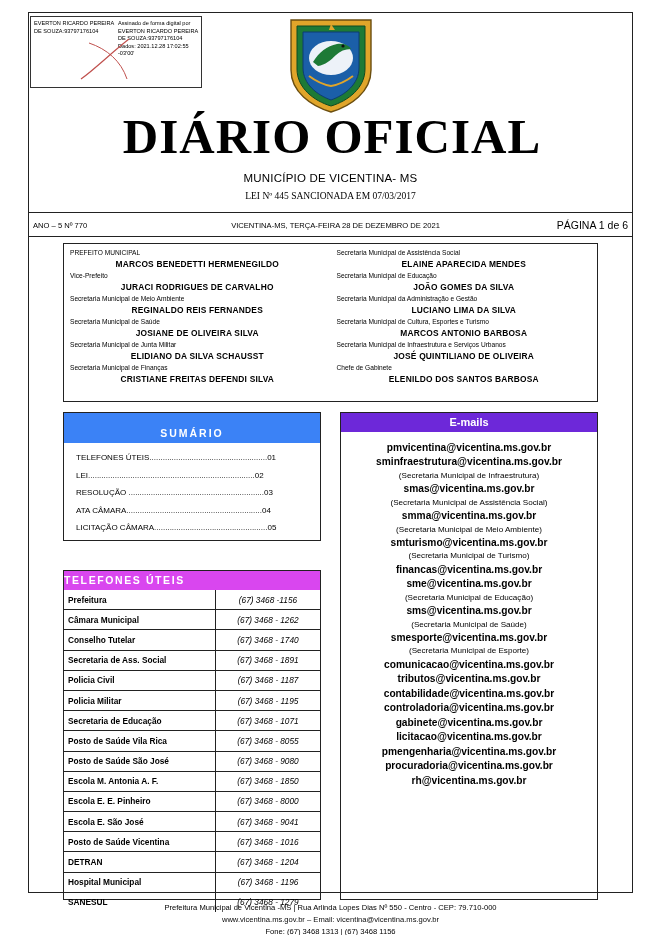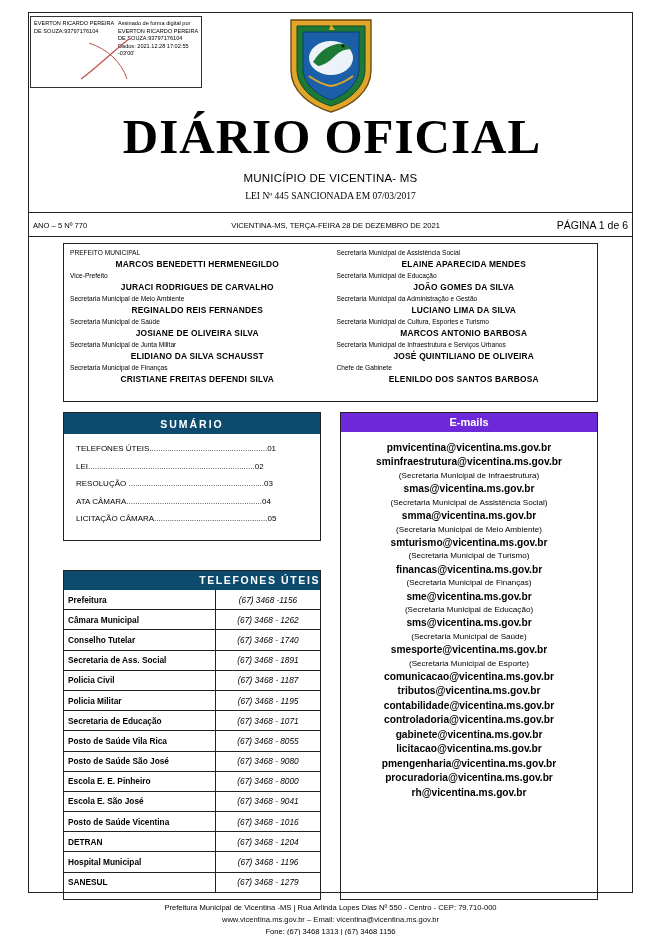--- a/index.html
+++ b/index.html
@@ -30,27 +30,27 @@
   .metarow .pag{width:120px;text-align:right;font-size:10.5px;}
 
   
   .officials{position:absolute;left:63px;right:63px;top:243px;height:159px;border:1px solid #222;display:flex;box-sizing:border-box;}
   .officials .col{width:50%;box-sizing:border-box;padding:4px 6px 0 6px;}
   .officials .role{font-size:6.6px;line-height:1.5;}
   .officials .person{font-size:8.4px;font-weight:bold;text-align:center;line-height:1.45;letter-spacing:.2px;margin-bottom:1px;}
 
   
   .sumbox{position:absolute;left:63px;top:412px;width:258px;height:129px;border:1px solid #222;box-sizing:border-box;}
-  .sumhead{background:#0c4a6e;color:#fff;text-align:center;font-size:10.5px;font-weight:bold;letter-spacing:2px;padding:5px 0 4px;}
+  .sumhead{background:#3b82f6;color:#fff;text-align:center;font-size:10.5px;font-weight:bold;letter-spacing:2px;padding:14px 0 4px;}
   .sumlist{padding:10px 10px 0 12px;font-size:8px;}
   .sumlist div{margin-bottom:8.5px;white-space:nowrap;overflow:hidden;}
 
   
   .phbox{position:absolute;left:63px;top:570px;width:258px;height:330px;border:1px solid #222;box-sizing:border-box;}
-  .phhead{background:#0c4a6e;color:#fff;text-align:right;font-size:10.5px;font-weight:bold;letter-spacing:1.6px;padding:3px 0 4px;}
+  .phhead{background:#d946ef;color:#fff;text-align:left;font-size:10.5px;font-weight:bold;letter-spacing:1.6px;padding:3px 0 4px;}
   table.ph{width:100%;border-collapse:collapse;}
   table.ph td{border-top:1px solid #222;font-size:8.3px;padding:2.6px 4px;height:14px;}
   table.ph tr:first-child td{border-top:none;}
   table.ph td.n{font-weight:bold;}
   table.ph td.v{width:96px;border-left:1px solid #222;font-style:italic;text-align:center;}
 
   
   .emailbox{position:absolute;right:63px;top:412px;width:258px;height:488px;border:1px solid #222;box-sizing:border-box;}
   .emhead{background:#6d28d9;color:#fff;text-align:center;font-size:11px;font-weight:bold;padding:3px 0 4px;}
   .emlist{padding:9px 4px 0;text-align:center;}
@@ -178,20 +178,24 @@
           </tr>
       <tr>
             <td class="n">Posto de Saúde Vila Rica</td>
             <td class="v">(67) 3468 - 8055</td>
           </tr>
       <tr>
             <td class="n">Posto de Saúde São José</td>
             <td class="v">(67) 3468 - 9080</td>
           </tr>
       <tr>
+            <td class="n">Escola M. Antonia A. F.</td>
+            <td class="v">(67) 3468 - 1850</td>
+          </tr>
+      <tr>
             <td class="n">Escola E. E. Pinheiro</td>
             <td class="v">(67) 3468 - 8000</td>
           </tr>
       <tr>
             <td class="n">Escola E. São José</td>
             <td class="v">(67) 3468 - 9041</td>
           </tr>
       <tr>
             <td class="n">Posto de Saúde Vicentina</td>
             <td class="v">(67) 3468 - 1016</td>
@@ -218,21 +222,20 @@
       <div class="mail">pmvicentina@vicentina.ms.gov.br</div>
       <div class="mail">sminfraestrutura@vicentina.ms.gov.br</div>
       <div class="sub">(Secretaria Municipal de Infraestrutura)</div>
       <div class="mail">smas@vicentina.ms.gov.br</div>
       <div class="sub">(Secretaria Municipal de Assistência Social)</div>
       <div class="mail">smma@vicentina.ms.gov.br</div>
       <div class="sub">(Secretaria Municipal de Meio Ambiente)</div>
       <div class="mail">smturismo@vicentina.ms.gov.br</div>
       <div class="sub">(Secretaria Municipal de Turismo)</div>
       <div class="mail">financas@vicentina.ms.gov.br</div>
-      <div class="sub">(Secretaria Municipal de Finanças)</div>
       <div class="mail">sme@vicentina.ms.gov.br</div>
       <div class="sub">(Secretaria Municipal de Educação)</div>
       <div class="mail">sms@vicentina.ms.gov.br</div>
       <div class="sub">(Secretaria Municipal de Saúde)</div>
       <div class="mail">smesporte@vicentina.ms.gov.br</div>
       <div class="sub">(Secretaria Municipal de Esporte)</div>
       <div class="mail">comunicacao@vicentina.ms.gov.br</div>
       <div class="mail">tributos@vicentina.ms.gov.br</div>
       <div class="mail">contabilidade@vicentina.ms.gov.br</div>
       <div class="mail">controladoria@vicentina.ms.gov.br</div>

